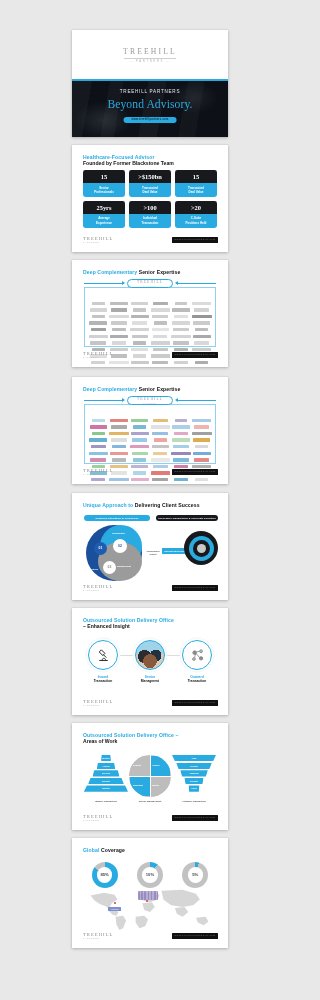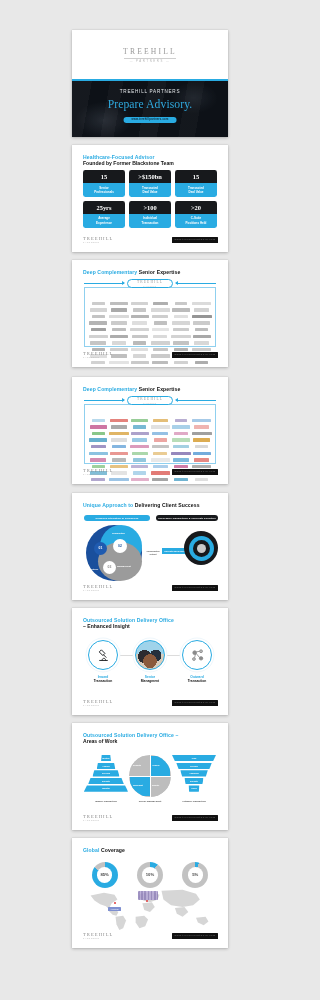--- a/index.html
+++ b/index.html
@@ -177,21 +177,21 @@
     <div class="cover-top">
       <div class="brand">
         <div class="b1">TREEHILL</div>
         <div class="rule"></div>
         <div class="b2">PARTNERS</div>
       </div>
     </div>
     <div class="accent-line"></div>
     <div class="cover-dark">
       <div class="c-sub">TREEHILL PARTNERS</div>
-      <div class="c-main">Prepare Advisory.</div>
+      <div class="c-main">Beyond Advisory.</div>
       <div class="c-pill">www.treehillpartners.com</div>
     </div>
   </div>
 
   <div class="slide" id="slide2" style="top:145px;">
     <div class="s-head">
       <div class="t1">Healthcare-Focused Advisor</div>
       <div class="t2">Founded by Former Blackstone Team</div>
     </div>
     <div class="tiles">

